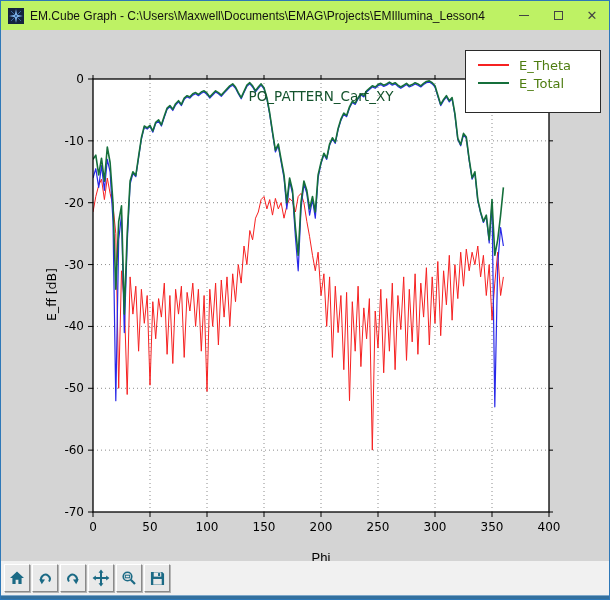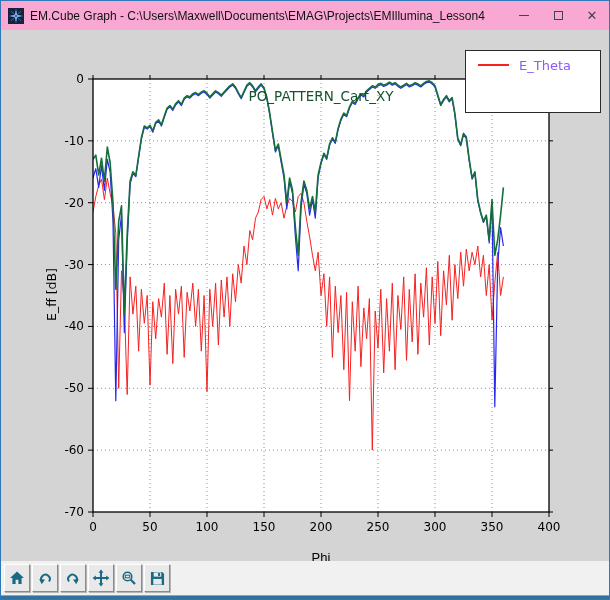--- a/index.html
+++ b/index.html
@@ -6,21 +6,21 @@
   html,body { width:610px; height:600px; background:#ffffff; }
   .window {
     width:610px; height:600px;
     border:1px solid #2e78b8;
     display:flex; flex-direction:column;
     font-family:"Liberation Sans", sans-serif;
     background:#d4d4d4;
   }
   
   .titlebar {
-    height:29px; background:#f9a8d4; flex:0 0 29px;
+    height:29px; background:#bef264; flex:0 0 29px;
     display:flex; align-items:center; padding-left:7px;
   }
   .app-icon { width:16px; height:16px; margin-right:6px; flex:0 0 16px; }
   .titlebar-text { font-size:12px; color:#111; white-space:nowrap; overflow:hidden; }
   .win-controls { margin-left:auto; display:flex; height:100%; }
   .win-btn { width:34px; height:100%; display:flex; align-items:center; justify-content:center;
              background:transparent; border:none; cursor:default; }
   .glyph-min { width:10px; height:1px; background:#444; display:block; }
   .glyph-max { width:9px; height:9px; border:1px solid #444; display:block; }
   .glyph-close { font-size:13px; color:#444; line-height:1; font-family:"DejaVu Sans",sans-serif; }
@@ -41,21 +41,21 @@
     transform:rotate(-90deg); transform-origin:center;
     font-family:"DejaVu Sans",sans-serif; font-size:12.5px; color:#000;
   }
   
   .legend {
     position:absolute; left:464px; top:20px; width:136px; height:63px;
     background:#ffffff; border:1px solid #2a2a2a; padding:5px 0 0 12px;
   }
   .legend-row { display:flex; align-items:center; height:18px; }
   .legend-swatch { width:31px; height:2px; display:block; margin-right:10px; }
-  .legend-label { font-family:"DejaVu Sans",sans-serif; font-size:13px; color:#8b5cf6; }
+  .legend-label { font-family:"DejaVu Sans",sans-serif; font-size:13px; color:#4d7c0f; }
   
   .toolbar {
     flex:0 0 34px; background:#f1f1f1; display:flex; align-items:center;
     padding-left:3px; gap:2px;
   }
   .tool-btn {
     width:26px; height:28px; background:#e9e9e9;
     border:1px solid #9e9e9e;
     border-top-color:#ffffff; border-left-color:#ffffff;
     border-right-color:#8a8a8a; border-bottom-color:#8a8a8a;
@@ -168,20 +168,24 @@
       </svg>
     <div class="chart-title">PO_PATTERN_Cart_XY</div>
     <div class="xaxis-label">Phi</div>
     <div class="yaxis-label">E_ff [dB]</div>
 
     <div class="legend">
       <div class="legend-row">
         <span class="legend-swatch" style="background: rgb(246, 33, 33);"></span>
         <span class="legend-label">E_Theta</span>
       </div>
+      <div class="legend-row">
+        <span class="legend-swatch" style="background: rgb(21, 111, 59);"></span>
+        <span class="legend-label">E_Total</span>
+      </div>
     </div>
   </div>
 
   <div class="toolbar">
     <button class="tool-btn">
       <svg width="16" height="16" viewBox="0 0 16 16">
         <path d="M8 1.5 L15 8 H12.6 V14 H9.4 V9.8 H6.6 V14 H3.4 V8 H1 Z" fill="#1b6a85"></path>
       </svg>
     </button>
     <button class="tool-btn">

